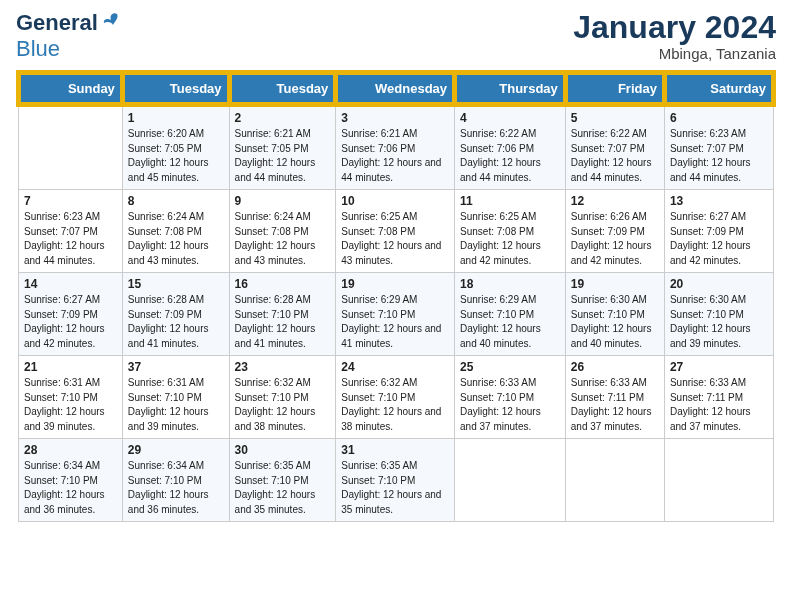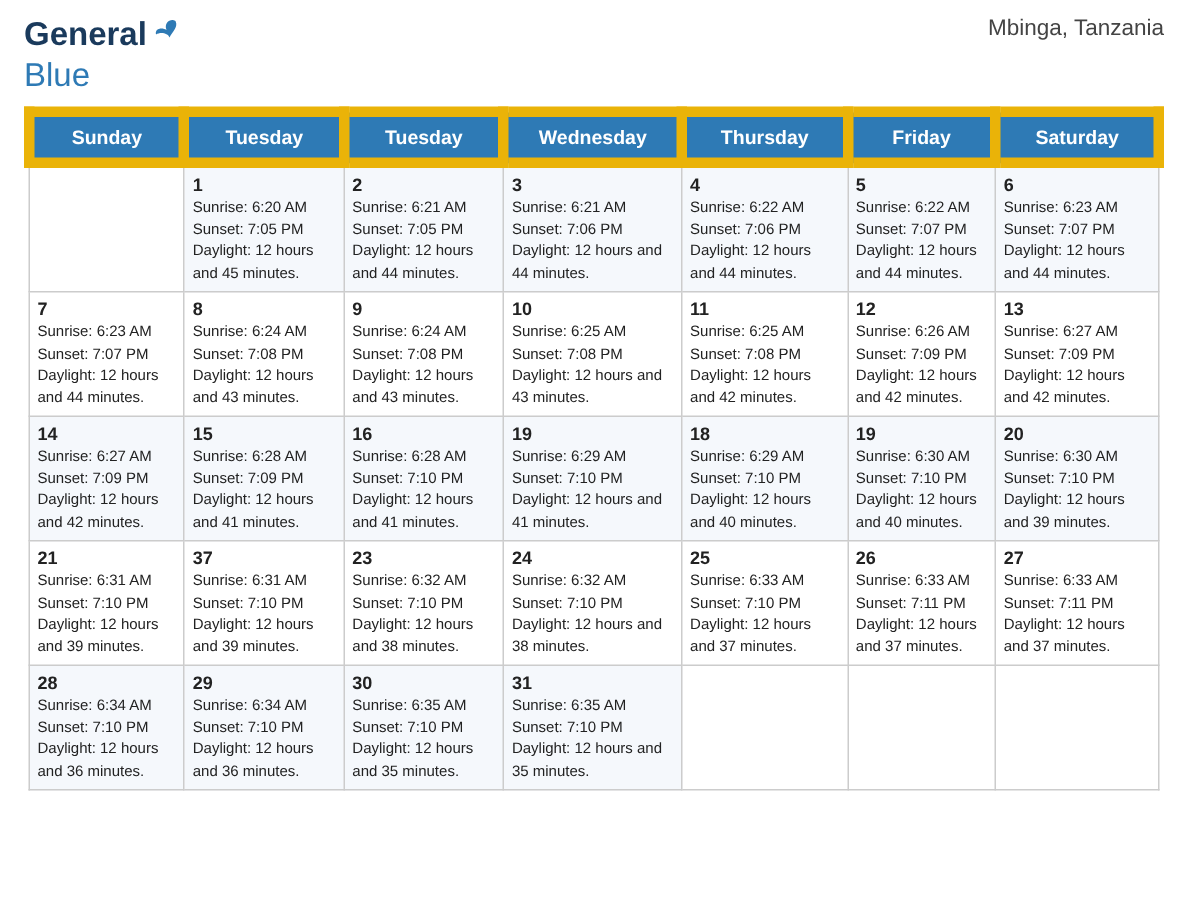--- a/index.html
+++ b/index.html
@@ -42,22 +42,22 @@
       width: 100%;
       border-collapse: collapse;
       font-size: 11px;
     }
     thead tr th {
       background: #2e7ab5;
       color: #fff;
       padding: 6px 5px;
       font-size: 13px;
       font-weight: bold;
-      border: 7px solid #eab308;
-      text-align: center;
+      border: 5px solid #eab308;
+      text-align: right;
     }
     tbody tr td {
       border: 1px solid #ccc;
       padding: 4px 5px;
       vertical-align: top;
       min-height: 70px;
       background: #fff;
     }
     tbody tr:nth-child(odd) td {
       background: #f5f8fc;
@@ -74,20 +74,21 @@
     .day-info {
       font-size: 10px;
       color: #222;
       line-height: 1.45;
     }
     .empty-cell {
       background: #fff !important;
     }
     .logo-wrapper {
       display: flex;
+      align-items: center;
     }
     .logo-general {
       font-size: 22px;
       font-weight: bold;
       color: #1a3a5c;
     }
     .logo-blue {
       font-size: 22px;
       font-weight: normal;
       color: #2e7ab5;
@@ -110,20 +111,21 @@
           <svg width="22" height="22" viewBox="0 0 22 22">
             <path d="M18 4 C15 2, 10 5, 12 10 C9 8, 4 9, 5 13 C8 11, 13 12, 14 15 C16 11, 20 8, 18 4Z" fill="#2e7ab5"></path>
           </svg>
         </span>
       </div>
       <div>
         <span class="logo-blue">Blue</span>
       </div>
     </div>
     <div class="title-block">
+      <div class="main-title">January 2024</div>
       <div class="subtitle">Mbinga, Tanzania</div>
     </div>
   </div>
 
   <table>
     <thead>
       <tr>
         <th>Sunday</th>
         <th>Tuesday</th>
         <th>Tuesday</th>

